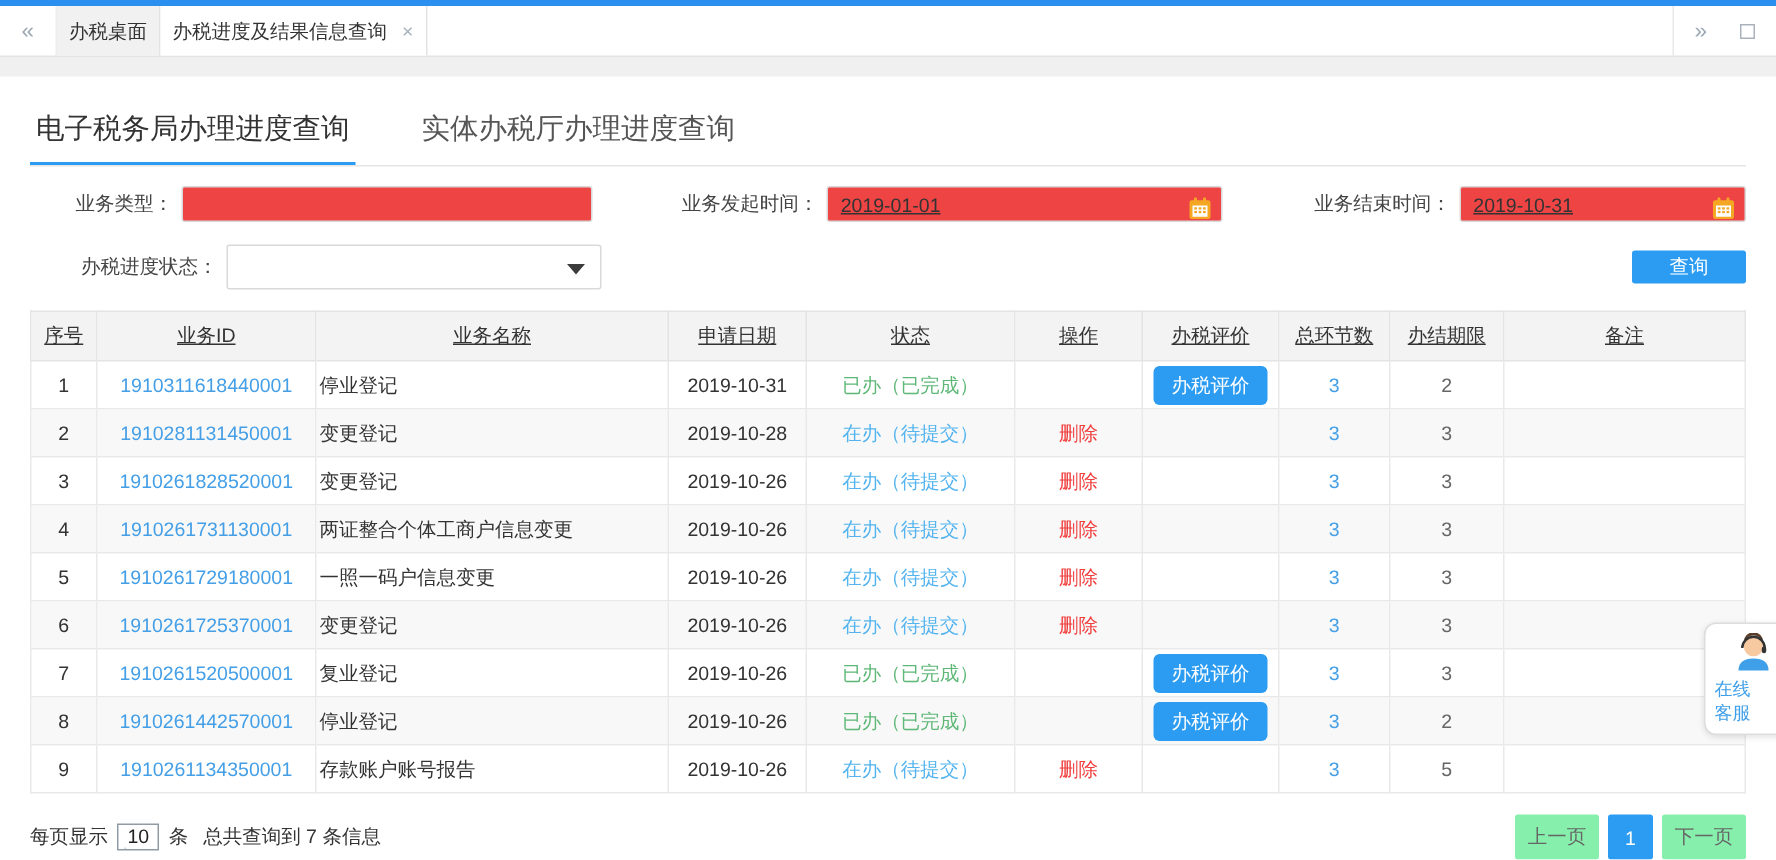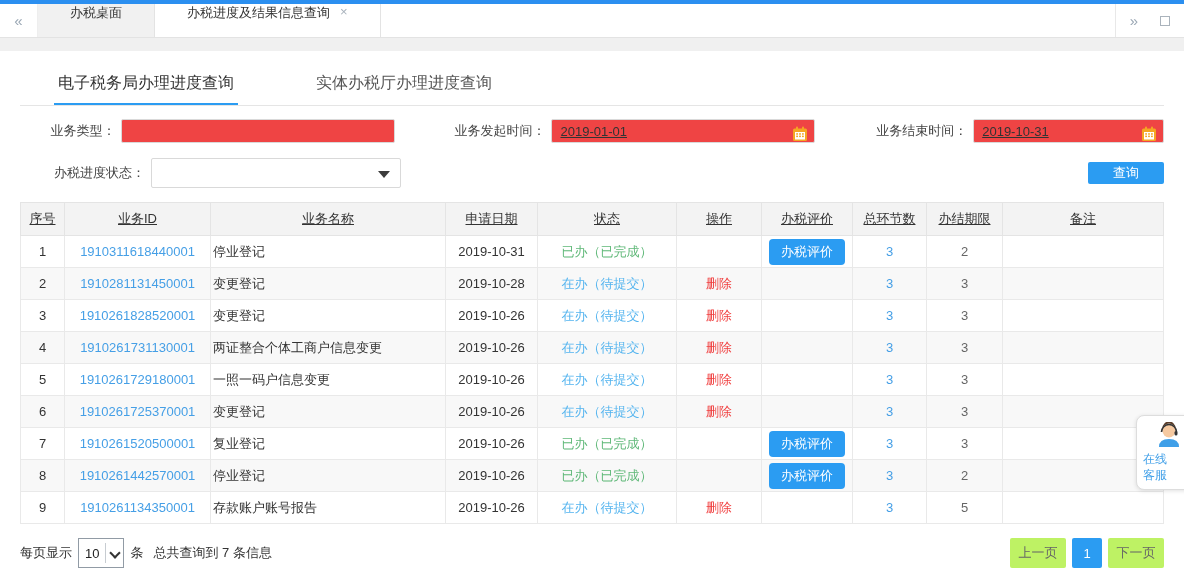--- a/index.html
+++ b/index.html
@@ -6,35 +6,35 @@
   html,body { width:1184px; height:573px; overflow:hidden; background:#fff;
     font-family:"Liberation Sans","DejaVu Sans",sans-serif; font-size:13px; color:#333; }
   body { position:relative; }
 
   
   .topstrip { height:4px; background:#2b8ff0; }
   .tabbar { height:34px; background:#fff; border-bottom:1px solid #e3e3e3;
     display:flex; align-items:stretch; }
   .nav-chev { width:38px; display:flex; align-items:center; justify-content:center;
     color:#9aa7b4; font-size:15px; cursor:pointer; border-right:1px solid #eee; }
-  .wtab { display:flex; align-items:flex-start; padding:0 32px; font-size:13px; color:#333;
+  .wtab { display:flex; align-items:center; padding:0 8px; font-size:13px; color:#333;
     cursor:pointer; }
   .wtab.inactive { background:#f1f1f1; border-right:1px solid #e3e3e3; }
   .wtab.active { background:#fff; border-right:1px solid #e3e3e3; }
   .wtab .close { margin-left:10px; color:#a8b2bc; font-size:13px; }
   .tab-spacer { flex:1; }
   .right-tools { display:flex; align-items:center; border-left:1px solid #e8e8e8; padding:0 14px; gap:22px; }
   .maxbox { width:10px; height:10px; border:1px solid #aab3bc; }
 
   .grayband { height:13px; background:#f0f0f0; }
 
   
   .subtabs { display:flex; margin:0 20px; border-bottom:1px solid #e5e5e5; padding-top:14px; }
-  .subtab { padding:8px 4px 9px; margin-right:40px; font-size:16px; color:#555; cursor:pointer;
-    border-bottom:2px solid transparent;margin-left:34px; }
+  .subtab { padding:8px 4px 9px; margin-right:40px; font-size:19px; color:#555; cursor:pointer;
+    border-bottom:2px solid transparent; }
   .subtab.active { color:#333; border-bottom:2px solid #2b9cf2; }
 
   
   .filters { margin:0 20px; }
   .frow { display:flex; align-items:center; }
   .frow1 { margin-top:13px; }
   .frow2 { margin-top:15px; }
   .flabel { color:#444; font-size:13px; text-align:right; }
   .lbl-type { width:100px; }
   .lbl-start { width:122px; margin-left:34px; }
@@ -66,29 +66,29 @@
   .st-done { color:#5fb878; }
   .st-doing { color:#54b4ef; }
   .op-del { color:#f03e3e; cursor:pointer; }
   .eval-btn { display:inline-block; background:#2b9cf2; color:#fff; border-radius:4px;
     padding:4px 12px; font-size:13px; cursor:pointer; }
   .total-link { color:#459fe6; cursor:pointer; }
   .deadline { color:#666; }
 
   
   .footer { margin:14px 20px 0; display:flex; align-items:center; }
-  .pagesize { display:inline-flex; align-items:center; height:30px; border:1px solid #919ba5;
-    margin:0 6px; cursor:pointer; background:#fff; }
+  .pagesize { display:inline-flex; align-items:center; height:18px; border:1px solid #919ba5;
+    margin:0 6px; cursor:pointer; background:#fff;flex-direction:column; }
   .pagesize .val { padding:0 6px 0 6px; font-size:13px; color:#222; min-width:24px; }
   .pagesize .chev { width:18px; height:20px; border-left:1px solid #c7ccd1; position:relative; }
   .pagesize .chev::after { content:""; position:absolute; left:5px; top:6px; width:6px; height:6px;
     border-right:2px solid #333; border-bottom:2px solid #333; transform:rotate(45deg); }
   .pager { margin-left:auto; display:flex; gap:6px; }
   .pg-btn { min-width:56px; height:30px; display:flex; align-items:center; justify-content:center;
-    background:#bef264; color:#666; border-radius:2px; font-size:13px; cursor:pointer; }
+    background:#86efac; color:#666; border-radius:2px; font-size:13px; cursor:pointer; }
   .pg-cur { min-width:30px; height:30px; display:flex; align-items:center; justify-content:center;
     background:#2b9cf2; color:#fff; border-radius:2px; font-size:13px; cursor:pointer; }
 
   
   .service { position:absolute; top:415px; right:-16px; width:64px; background:#fff;
     border:1px solid #ddd; border-radius:8px; box-shadow:0 1px 4px rgba(0,0,0,.12);
     padding:6px 4px 6px 6px; text-align:center; cursor:pointer; z-index:5; }
   .service .txt { color:#3f9fe8; font-size:12px; line-height:16px; text-align:left; }
 </style>
 </head>

